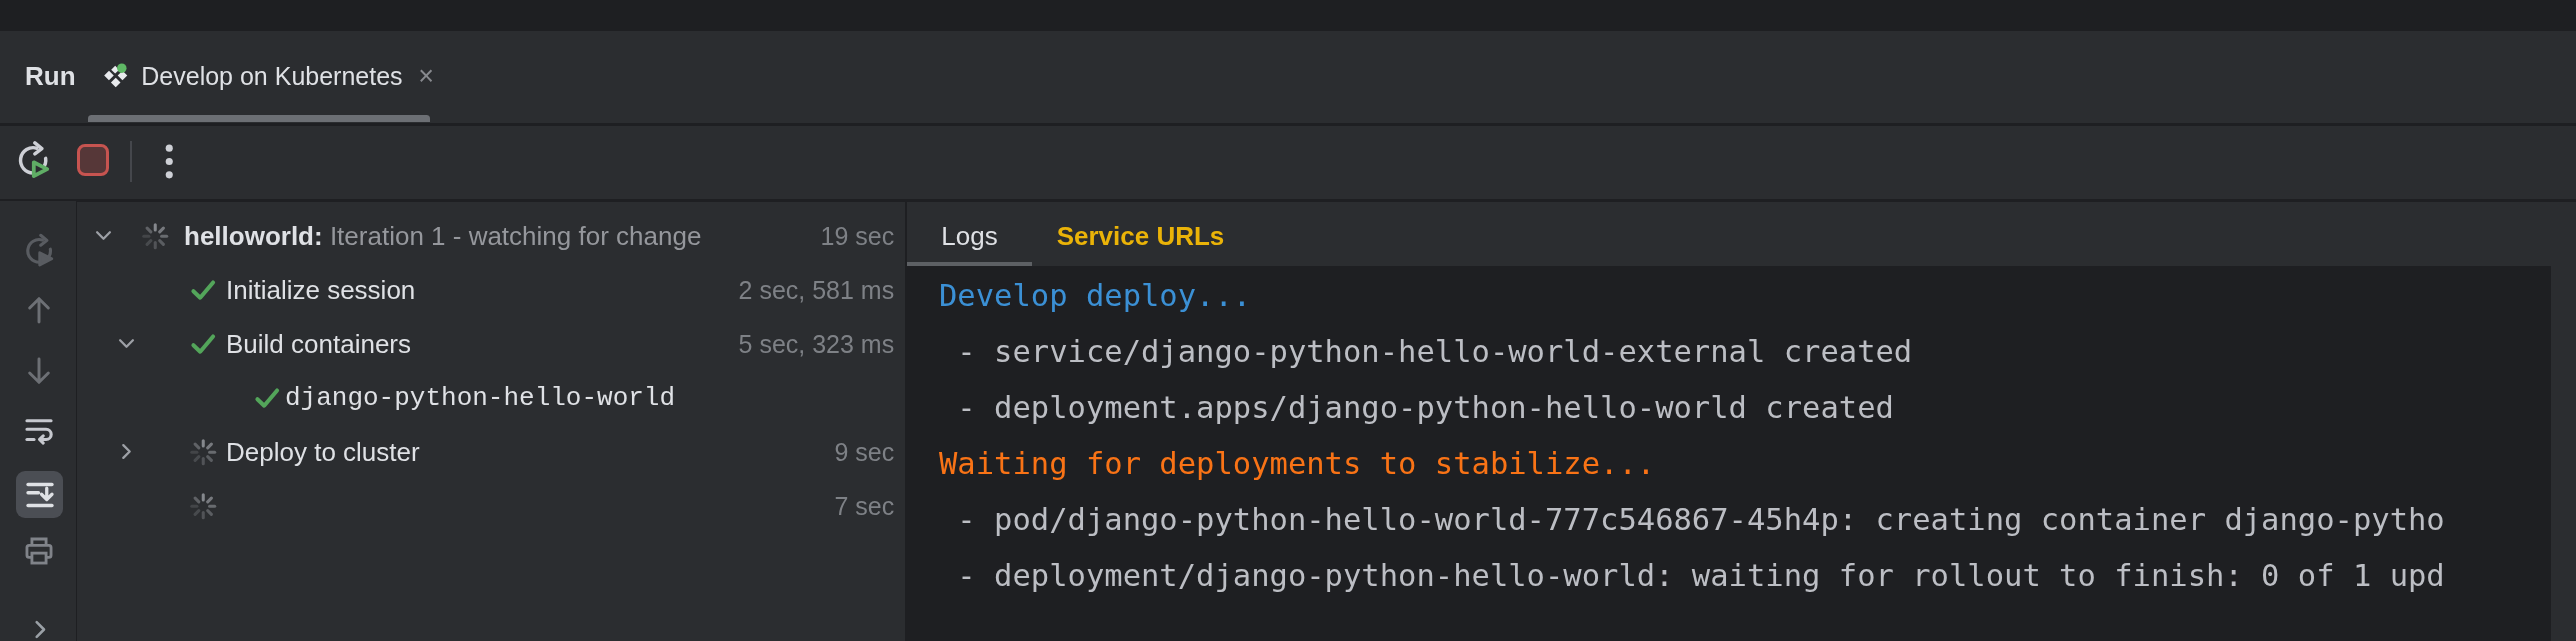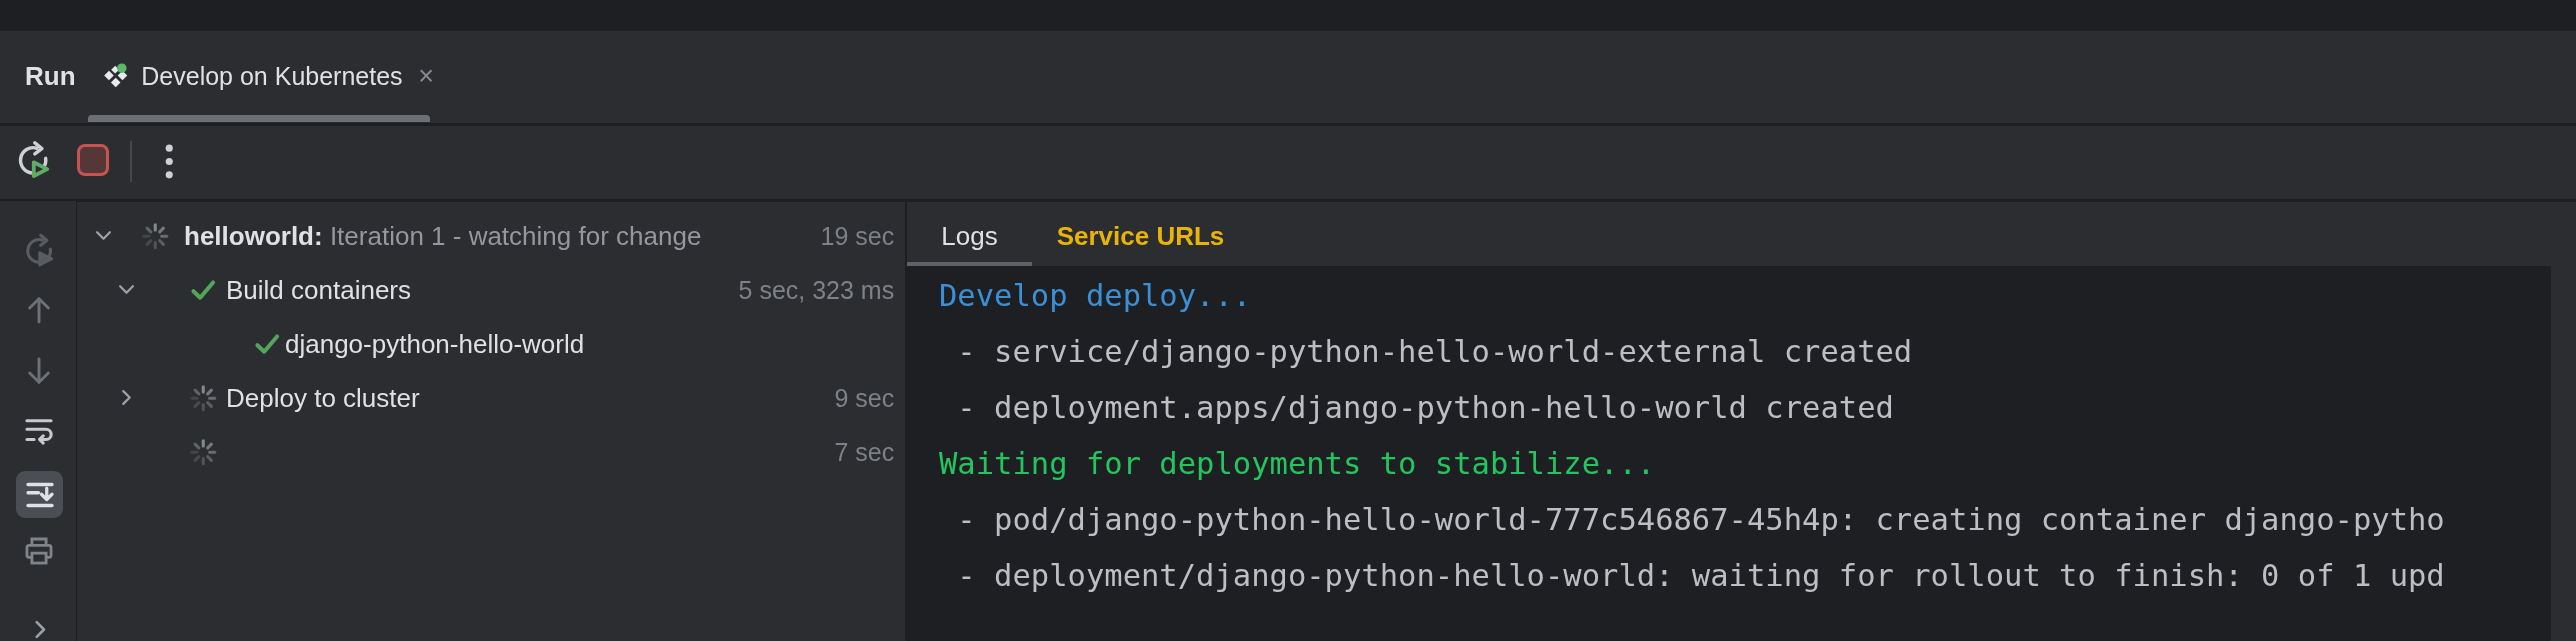--- a/index.html
+++ b/index.html
@@ -59,21 +59,21 @@
   .tree { position:absolute; left:79px; top:0; width:826px; height:464px; padding-top:8px; }
   .tree-row { position:relative; height:54px; }
   .tr-chevron { position:absolute; top:15.2px; width:23px; height:23px; }
   .tr-icon    { position:absolute; top:11.7px; width:30.5px; height:30.5px; }
   .tr-label   { position:absolute; top:0; height:54px; line-height:54px; font-size:26px; color:#dfe1e5; white-space:nowrap; }
   .tr-label .secondary { color:#95979c; font-weight:400; }
   .tr-label b { font-weight:700; }
   .tr-duration { position:absolute; right:10.8px; top:0; height:54px; line-height:54px; font-size:25px; color:#7e8186; }
   .lvl0 .tr-chevron { left:13.4px; }  .lvl0 .tr-icon { left:61px; }  .lvl0 .tr-label { left:105px; }
   .lvl1 .tr-chevron { left:36px; }  .lvl1 .tr-icon { left:109px; } .lvl1 .tr-label { left:147px; }
-  .lvl2 .tr-icon { left:173px; }    .lvl2 .tr-label { left:206px; }
+  .lvl2 .tr-icon { left:173px; }    .lvl2 .tr-label { left:206px;font-family:Liberation Mono, monospace; }
 
   
   .vsep { position:absolute; left:905px; top:0; width:1.8px; height:464px; background:#1e1f22; }
 
   
   .logs-tabs { position:absolute; left:907px; top:4px; width:1669px; height:65px; background:#2b2d30; }
   .log-tab { position:absolute; top:0; height:65px; line-height:63px; text-align:center; font-size:26px; }
   .log-tab.active { color:#dfe1e5; }
   .log-tab.inactive { color:#eab308;font-weight:bold; }
   .tab-logs { left:0; width:125px; }
@@ -207,20 +207,29 @@
             <line x1="12" y1="21" x2="12" y2="17" opacity="0.4"></line>
             <line x1="5.6" y1="18.4" x2="8.5" y2="15.5" opacity="0.3"></line>
             <line x1="3" y1="12" x2="7" y2="12" opacity="0.25"></line>
             <line x1="5.6" y1="5.6" x2="8.5" y2="8.5" opacity="0.55"></line>
           </svg>
         </span>
         <span class="tr-label"><b>helloworld:</b><span class="secondary"> Iteration 1 - watching for change</span></span>
         <span class="tr-duration">19 sec</span>
       </div>
 
+      <div class="tree-row lvl1">
+        <span class="tr-icon">
+          <svg width="30.5" height="30.5" viewBox="0 0 18 18">
+              <path d="M3.2 9.6 L7.2 13.4 L14.8 4.4" fill="none" stroke="#53a55a" stroke-width="2.4" stroke-linecap="round" stroke-linejoin="round"></path>
+            </svg>
+        </span>
+        <span class="tr-label">Initialize session</span>
+        <span class="tr-duration">2 sec, 581 ms</span>
+      </div>
 
       <div class="tree-row lvl1">
         <span class="tr-chevron">
           <svg width="23" height="23" viewBox="0 0 18 18">
               <path d="M4 6.5 L9 11.5 L14 6.5" fill="none" stroke="#9da0a6" stroke-width="1.8" stroke-linecap="round" stroke-linejoin="round"></path>
             </svg>
         </span>
         <span class="tr-icon">
           <svg width="30.5" height="30.5" viewBox="0 0 18 18">
               <path d="M3.2 9.6 L7.2 13.4 L14.8 4.4" fill="none" stroke="#53a55a" stroke-width="2.4" stroke-linecap="round" stroke-linejoin="round"></path>
@@ -285,20 +294,20 @@
     <div class="logs-tabs">
       <div class="log-tab tab-logs active">Logs</div>
       <div class="log-tab tab-service-urls inactive">Service URLs</div>
       <div class="logs-tab-underline"></div>
     </div>
 
     <div class="console">
       <div class="log-line" style="color: rgb(59, 144, 213);">Develop deploy...</div>
       <div class="log-line" style="color: rgb(188, 190, 196);"> - service/django-python-hello-world-external created</div>
       <div class="log-line" style="color: rgb(188, 190, 196);"> - deployment.apps/django-python-hello-world created</div>
-      <div class="log-line" style="color: #22c55e;">Waiting for deployments to stabilize...</div>
+      <div class="log-line" style="color: #f97316;">Waiting for deployments to stabilize...</div>
       <div class="log-line" style="color: rgb(188, 190, 196);"> - pod/django-python-hello-world-777c546867-45h4p: creating container django-pytho</div>
       <div class="log-line" style="color: rgb(188, 190, 196);"> - deployment/django-python-hello-world: waiting for rollout to finish: 0 of 1 upd</div>
     </div>
 
   </div>
 </div>
 
 
 </body></html>

